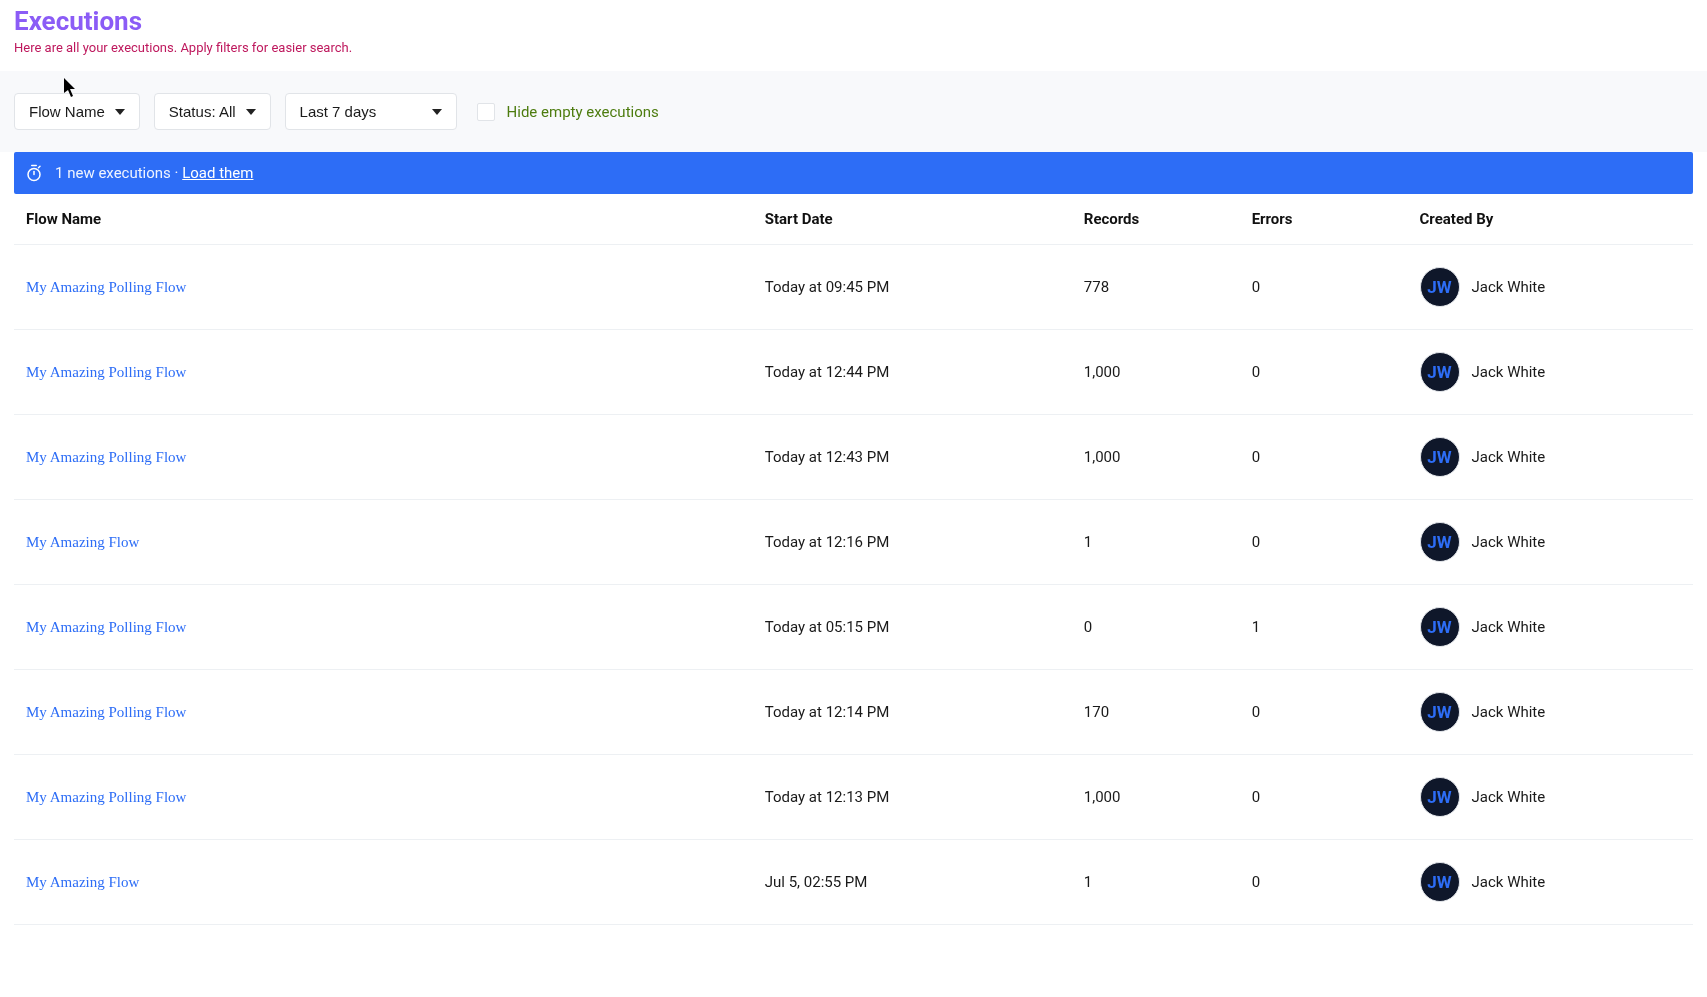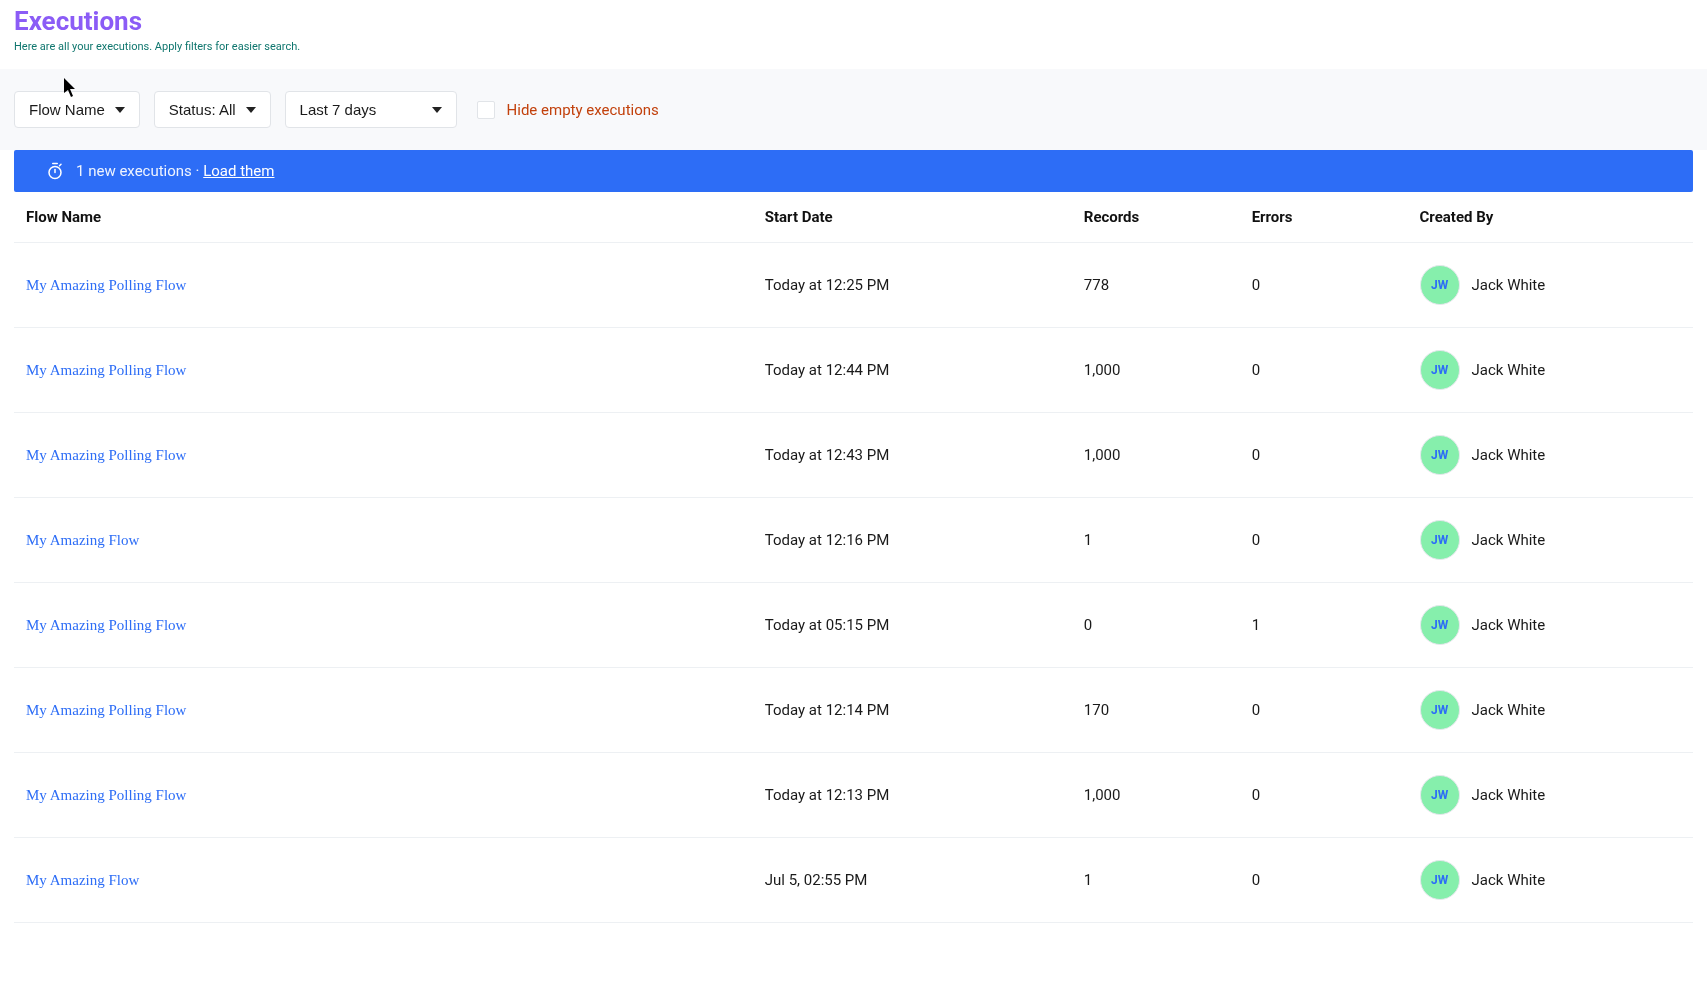--- a/index.html
+++ b/index.html
@@ -11,22 +11,22 @@
     .header {
       padding: 6px 14px 16px 14px;
     }
     .page-title {
       font-size: 26px;
       font-weight: 700;
       color: #8b5cf6;
       margin-bottom: 4px;
     }
     .page-subtitle {
-      font-size: 11px;
-      color: #0f766e;
+      font-size: 13px;
+      color: #be185d;
     }
     .filter-bar {
       background: #f8f9fb;
       padding: 22px 14px;
       display: flex;
       align-items: center;
       gap: 14px;
     }
     .filter-button {
       background: #fff;
@@ -55,27 +55,27 @@
     }
     .checkbox {
       width: 18px; height: 18px;
       border: 1px solid #e1e4e8;
       background: #fff;
       border-radius: 2px;
       cursor: pointer;
     }
     .checkbox-label {
       font-size: 15px;
-      color: #c2410c;
+      color: #4d7c0f;
     }
     .banner {
       background: #2d6df6;
       color: #fff;
       margin: 0 14px;
-      padding: 12px 32px;
+      padding: 12px 11px;
       display: flex;
       align-items: center;
       gap: 12px;
       border-radius: 2px;
       font-size: 15px;
     }
     .banner .icon {
       width: 18px; height: 18px;
       flex-shrink: 0;
     }
@@ -115,25 +115,25 @@
     .flow-link {
       color: #2d6df6;
       text-decoration: none;
       cursor: pointer;
       font-family: Liberation Serif, serif;
     }
     .avatar {
       width: 40px; height: 40px;
       border-radius: 50%;
       border: 1px solid #e5e8ec;
-      background: #86efac;
+      background: #0f172a;
       display: inline-flex;
       align-items: center;
       justify-content: center;
-      font-size: 12px;
+      font-size: 17px;
       font-weight: 700;
       color: #2d6df6;
       margin-right: 12px;
       vertical-align: middle;
     }
     .created-cell {
       display: flex;
       align-items: center;
     }
     .cursor-ptr {
@@ -190,21 +190,21 @@
       <th class="col-flow">Flow Name</th>
       <th class="col-date">Start Date</th>
       <th class="col-records">Records</th>
       <th class="col-errors">Errors</th>
       <th class="col-created">Created By</th>
     </tr>
   </thead>
   <tbody id="table-body">
       <tr>
         <td><a class="flow-link">My Amazing Polling Flow</a></td>
-        <td>Today at 12:25 PM</td>
+        <td>Today at 09:45 PM</td>
         <td>778</td>
         <td>0</td>
         <td>
           <div class="created-cell">
             <span class="avatar">JW</span>
             <span>Jack White</span>
           </div>
         </td>
       </tr>
       <tr>

